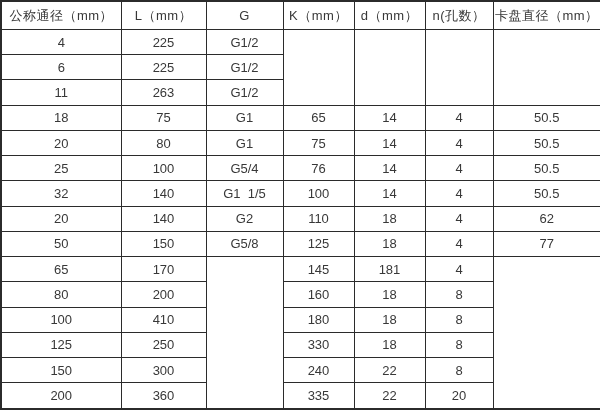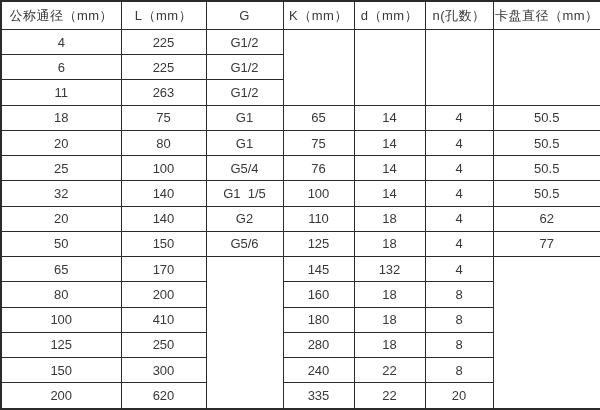--- a/index.html
+++ b/index.html
@@ -128,65 +128,65 @@
           <td>140</td>
           <td>G2</td>
           <td>110</td>
           <td>18</td>
           <td>4</td>
           <td>62</td>
         </tr>
         <tr>
           <td>50</td>
           <td>150</td>
-          <td>G5/6</td>
+          <td>G5/8</td>
           <td>125</td>
           <td>18</td>
           <td>4</td>
           <td>77</td>
         </tr>
         <tr>
           <td>65</td>
           <td>170</td>
           <td rowspan="6"></td>
           <td>145</td>
-          <td>132</td>
+          <td>181</td>
           <td>4</td>
           <td rowspan="6"></td>
         </tr>
         <tr>
           <td>80</td>
           <td>200</td>
           <td>160</td>
           <td>18</td>
           <td>8</td>
         </tr>
         <tr>
           <td>100</td>
           <td>410</td>
           <td>180</td>
           <td>18</td>
           <td>8</td>
         </tr>
         <tr>
           <td>125</td>
           <td>250</td>
-          <td>280</td>
+          <td>330</td>
           <td>18</td>
           <td>8</td>
         </tr>
         <tr>
           <td>150</td>
           <td>300</td>
           <td>240</td>
           <td>22</td>
           <td>8</td>
         </tr>
         <tr>
           <td>200</td>
-          <td>620</td>
+          <td>360</td>
           <td>335</td>
           <td>22</td>
           <td>20</td>
         </tr>
       </tbody>
   </table>
 </div>
 
 </body></html>

